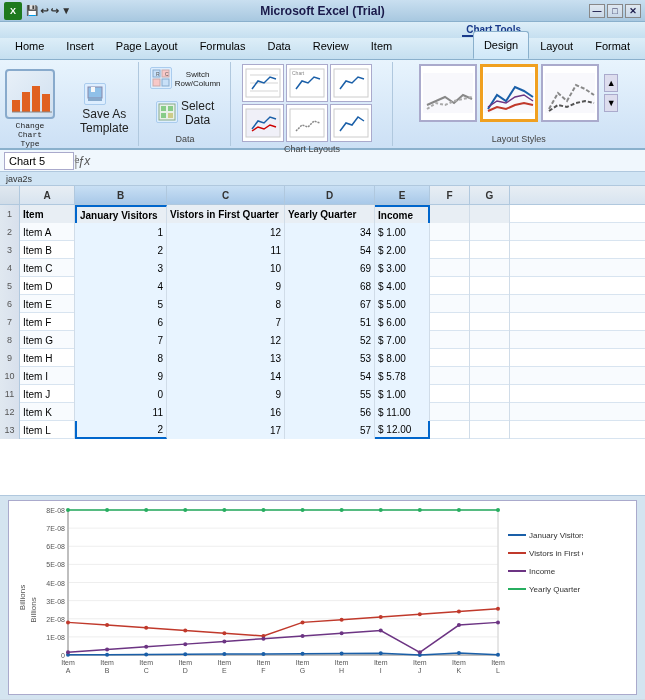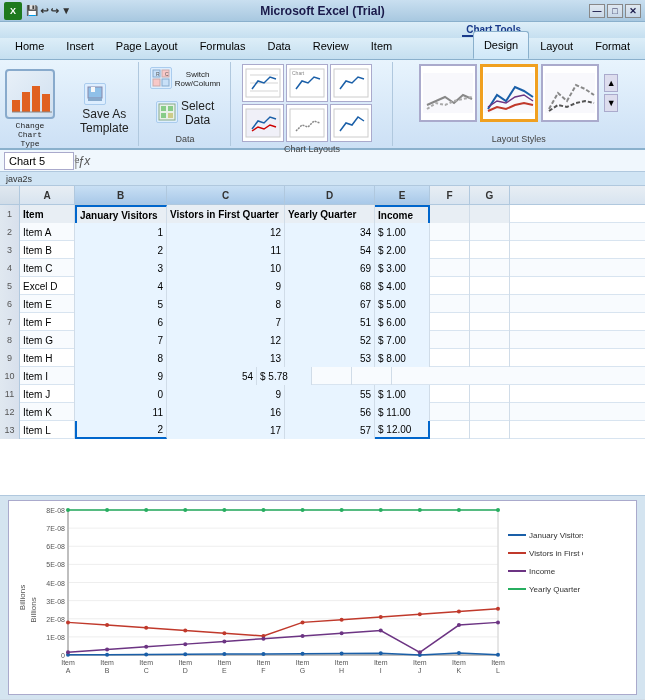--- a/index.html
+++ b/index.html
@@ -563,21 +563,21 @@
         <div class="cell col-a">Item C</div>
         <div class="cell col-b selected-col right">3</div>
         <div class="cell col-c selected-col right">10</div>
         <div class="cell col-d selected-col right">69</div>
         <div class="cell col-e selected-col">$ 3.00</div>
         <div class="cell col-f"></div>
         <div class="cell col-g"></div>
       </div>
       <div class="sheet-row">
         <div class="row-num">5</div>
-        <div class="cell col-a">Excel D</div>
+        <div class="cell col-a">Item D</div>
         <div class="cell col-b selected-col right">4</div>
         <div class="cell col-c selected-col right">9</div>
         <div class="cell col-d selected-col right">68</div>
         <div class="cell col-e selected-col">$ 4.00</div>
         <div class="cell col-f"></div>
         <div class="cell col-g"></div>
       </div>
       <div class="sheet-row">
         <div class="row-num">6</div>
         <div class="cell col-a">Item E</div>
@@ -615,20 +615,21 @@
         <div class="cell col-c selected-col right">13</div>
         <div class="cell col-d selected-col right">53</div>
         <div class="cell col-e selected-col">$ 8.00</div>
         <div class="cell col-f"></div>
         <div class="cell col-g"></div>
       </div>
       <div class="sheet-row">
         <div class="row-num">10</div>
         <div class="cell col-a">Item I</div>
         <div class="cell col-b selected-col right">9</div>
+        <div class="cell col-c selected-col right">14</div>
         <div class="cell col-d selected-col right">54</div>
         <div class="cell col-e selected-col">$ 5.78</div>
         <div class="cell col-f"></div>
         <div class="cell col-g"></div>
       </div>
       <div class="sheet-row">
         <div class="row-num">11</div>
         <div class="cell col-a">Item J</div>
         <div class="cell col-b selected-col right">0</div>
         <div class="cell col-c selected-col right">9</div>

